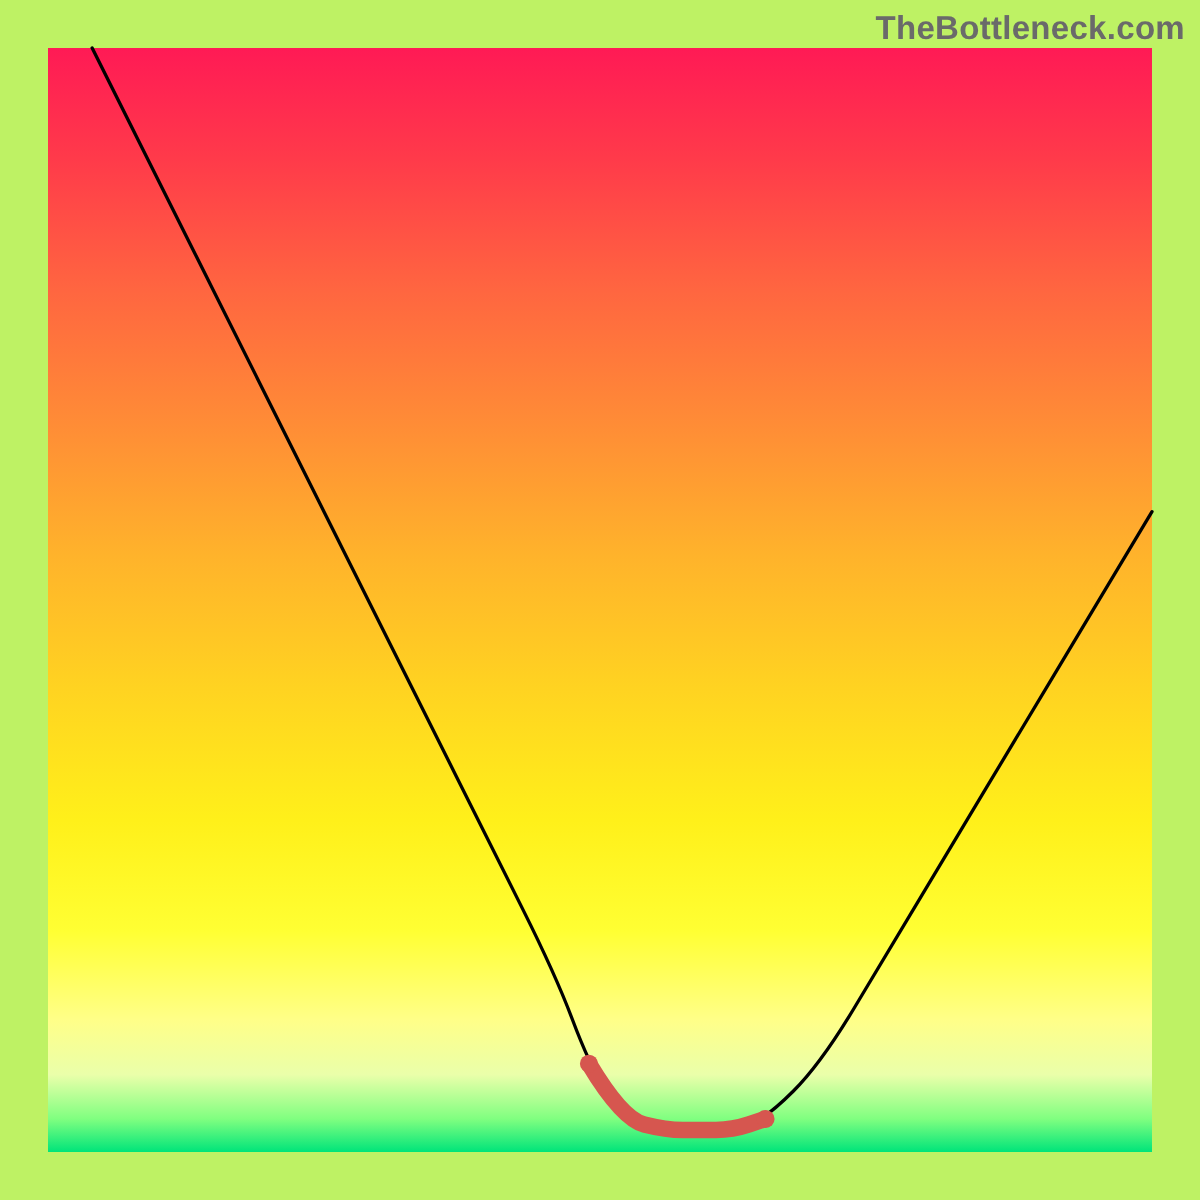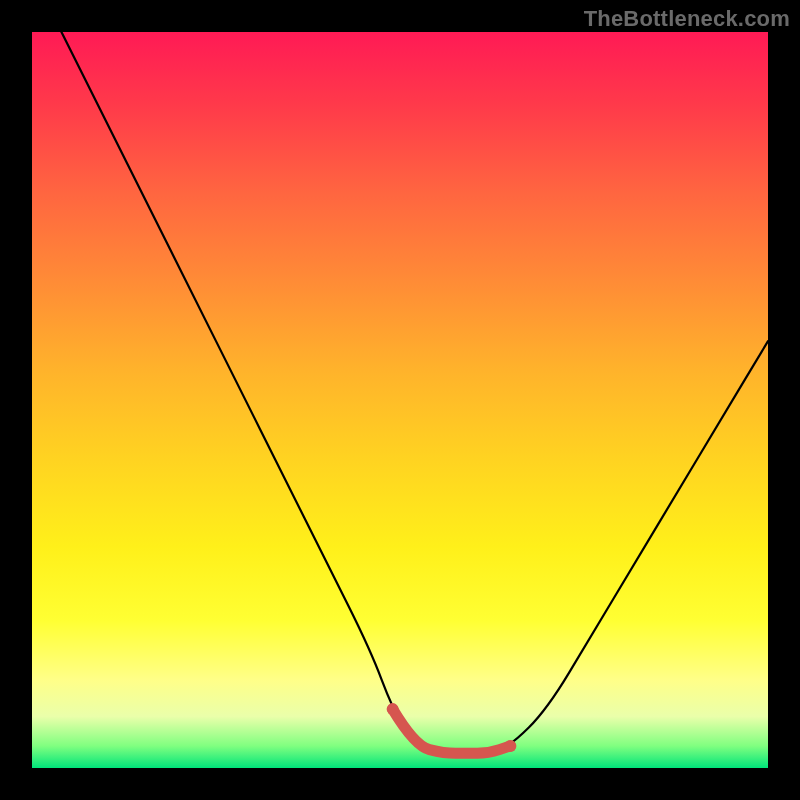--- a/index.html
+++ b/index.html
@@ -1,21 +1,21 @@
 <!DOCTYPE html>
 <html><head>
 <meta charset="utf-8">
 <style>
   * { margin: 0; padding: 0; box-sizing: border-box; }
   html, body { width: 800px; height: 800px; overflow: hidden; }
   .chart-container {
     position: relative;
     width: 800px;
     height: 800px;
-    background: #000000;
+    background: #bef264;
   }
   .plot-area {
     position: absolute;
     left: 32px;
     top: 32px;
     width: 736px;
     height: 736px;
     background: linear-gradient(to bottom,
       #ff1a55 0%,
       #ff3a4a 10%,

